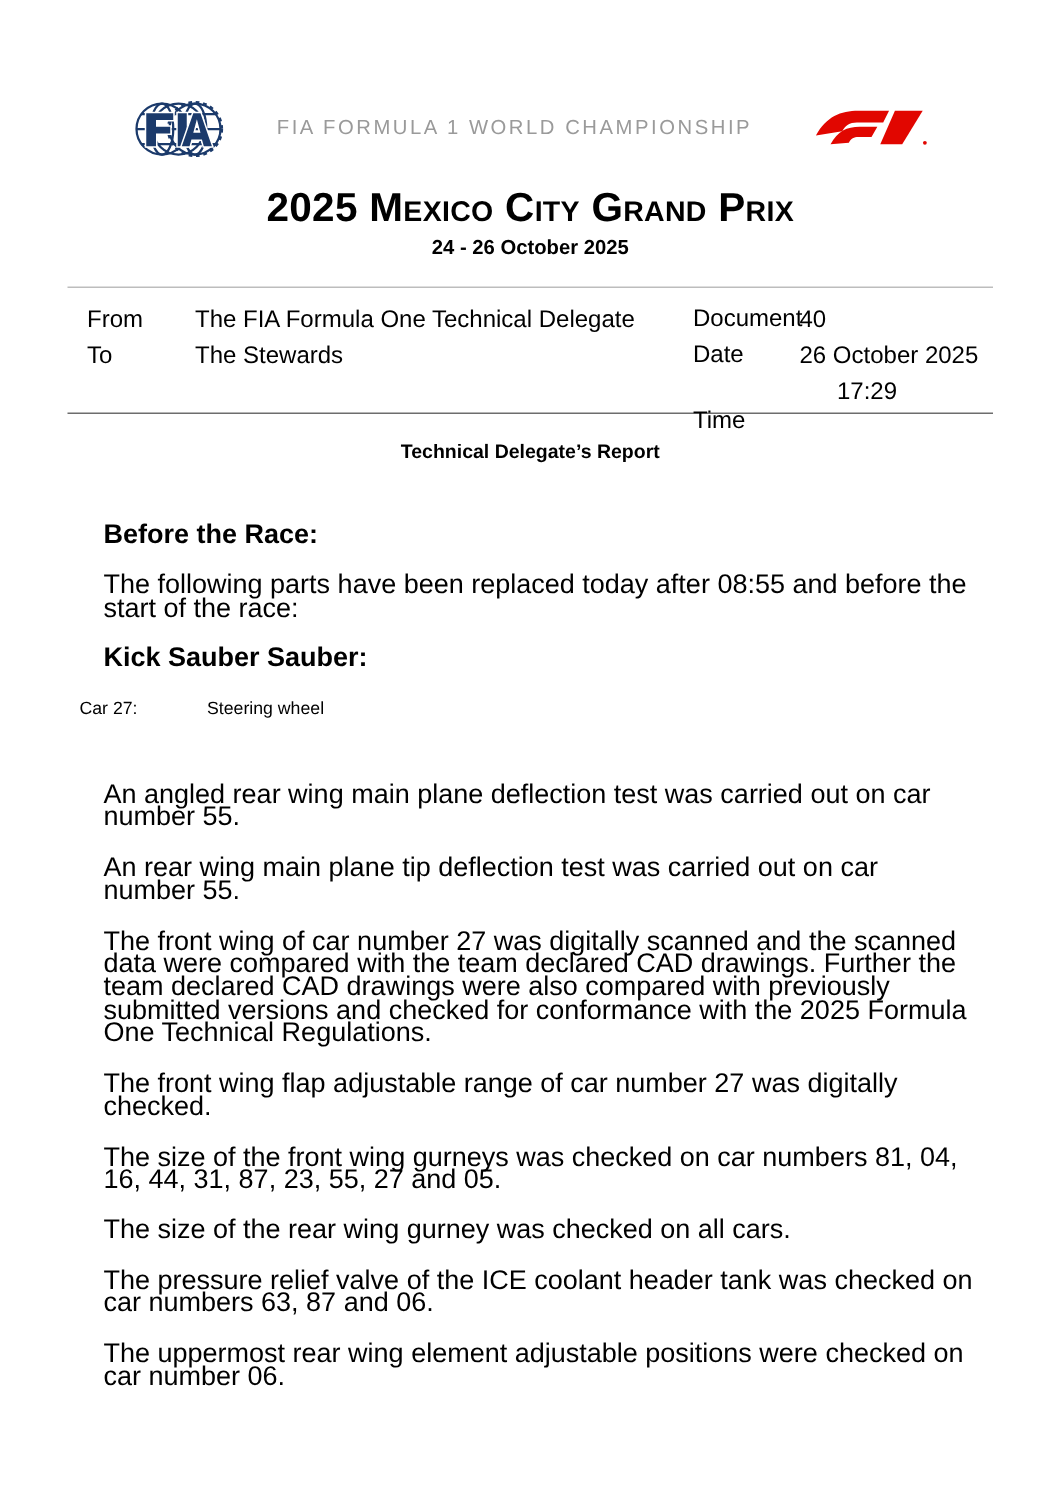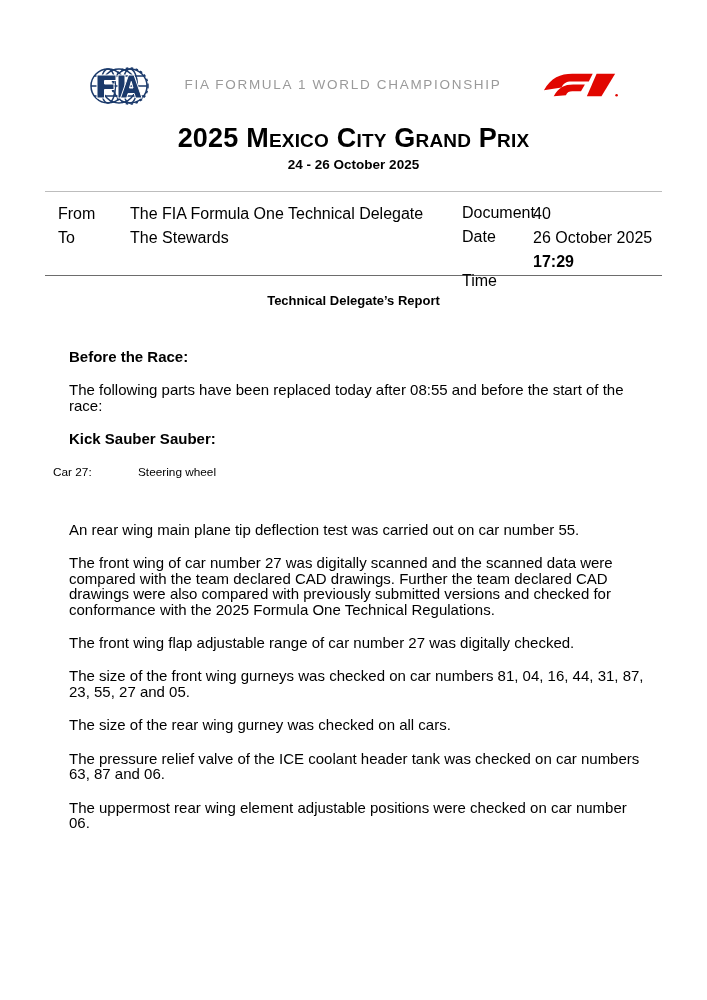--- a/index.html
+++ b/index.html
@@ -119,21 +119,21 @@
   .m-from-l  { left: 58px;  top: 3px; }
   .m-from-v  { left: 130px; top: 3px; }
   .m-to-l    { left: 58px;  top: 27px; }
   .m-to-v    { left: 130px; top: 27px; }
 
   .m-doc-l   { left: 462px; top: 2px; }
   .m-doc-v   { left: 533px; top: 3px; }
   .m-date-l  { left: 462px; top: 26px; }
   .m-date-v  { left: 533px; top: 27px; }
   .m-time-l  { left: 462px; top: 50px; margin-top: 20px; }
-  .m-time-v  { left: 533px; top: 51px; font-weight: bold; }
+  .m-time-v  { left: 558px; top: 51px; }
 
   
   .report-heading {
     position: absolute;
     left: 0;
     top: 293px;
     width: 707px;
     text-align: center;
     font-size: 13px;
     font-weight: bold;
@@ -141,21 +141,21 @@
   }
 
   
   .body {
     position: absolute;
     left: 53px;
     top: 349px;
     width: 597px;
   }
   .para {
-    font-size: 15px;
+    font-size: 18px;
     line-height: 15.4px;
     color: #000;
     margin: 0 0 18px 0;
     text-align: left;
     padding-left: 16px;
   }
   .para.bold { font-weight: bold; }
 
   .spacer-lg { height: 24px; }
 
@@ -251,20 +251,21 @@
     <p class="para">The following parts have been replaced today after 08:55 and before the start of the race:</p>
 
     <p class="para bold">Kick Sauber Sauber:</p>
 
     <div class="part-row">
       <span class="part-car">Car 27:</span><span class="part-desc">Steering wheel</span>
     </div>
 
     <div class="spacer-lg"></div>
 
+    <p class="para">An angled rear wing main plane deflection test was carried out on car number 55.</p>
     <p class="para">An rear wing main plane tip deflection test was carried out on car number 55.</p>
     <p class="para">The front wing of car number 27 was digitally scanned and the scanned data were compared with the team declared CAD drawings. Further the team declared CAD drawings were also compared with previously submitted versions and checked for conformance with the 2025 Formula One Technical Regulations.</p>
     <p class="para">The front wing flap adjustable range of car number 27 was digitally checked.</p>
     <p class="para">The size of the front wing gurneys was checked on car numbers 81, 04, 16, 44, 31, 87, 23, 55, 27 and 05.</p>
     <p class="para">The size of the rear wing gurney was checked on all cars.</p>
     <p class="para">The pressure relief valve of the ICE coolant header tank was checked on car numbers 63, 87 and 06.</p>
     <p class="para">The uppermost rear wing element adjustable positions were checked on car number 06.</p>
   </div>
 
 </div>

